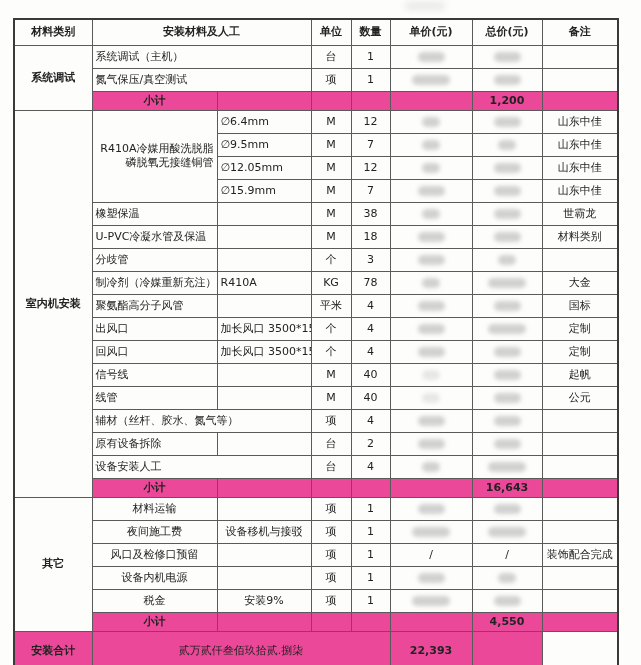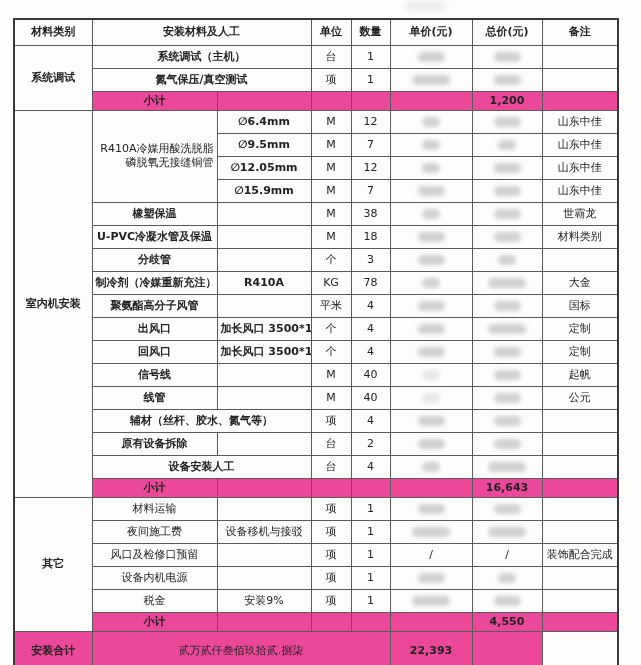--- a/index.html
+++ b/index.html
@@ -34,21 +34,21 @@
   col.c-unit{width:40px;}
   col.c-qty{width:39px;}
   col.c-price{width:82px;}
   col.c-total{width:70px;}
   col.c-note{width:76px;}
   tr.hdr{height:26px;}
   tr.row{height:23px;}
   tr.sub{height:19px;}
   tr.grand{height:40px;}
   .b{font-weight:bold;}
-  .left{text-align:center;font-weight:bold;}
+  .left{text-align:left;}
   .g{background:#ec4899;}
   .catcell{font-weight:bold;margin-top:35px;}
   
   .blur{
     display:inline-block;height:10px;vertical-align:middle;
     background:#c9c9c9;border-radius:5px;
     filter:blur(2px);opacity:.85;
   }
   .blur.lt{background:#dedede;opacity:.7;}
   .w1{width:18px;}

